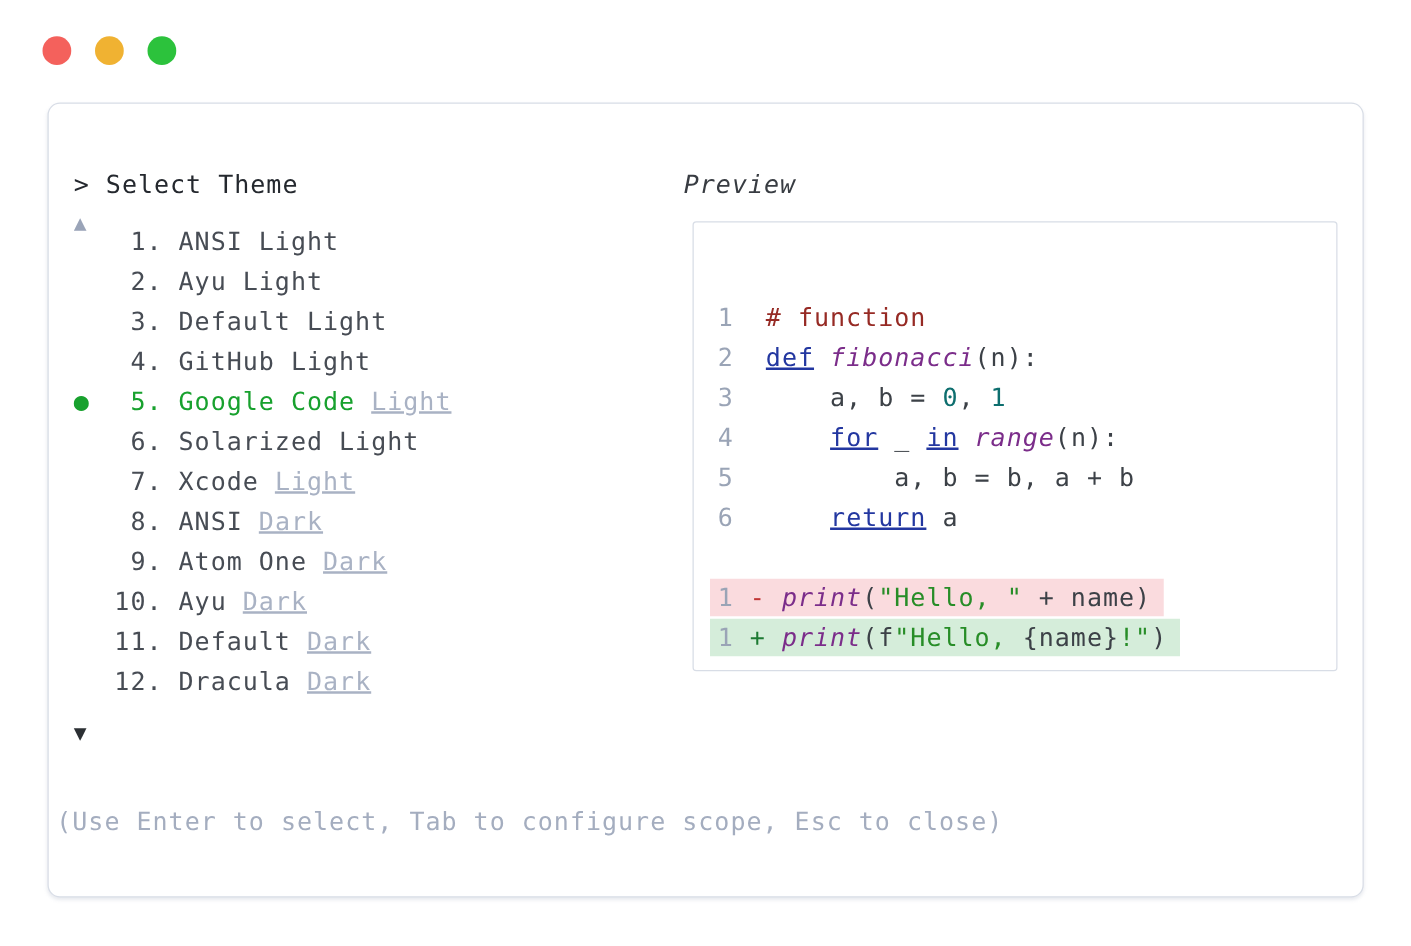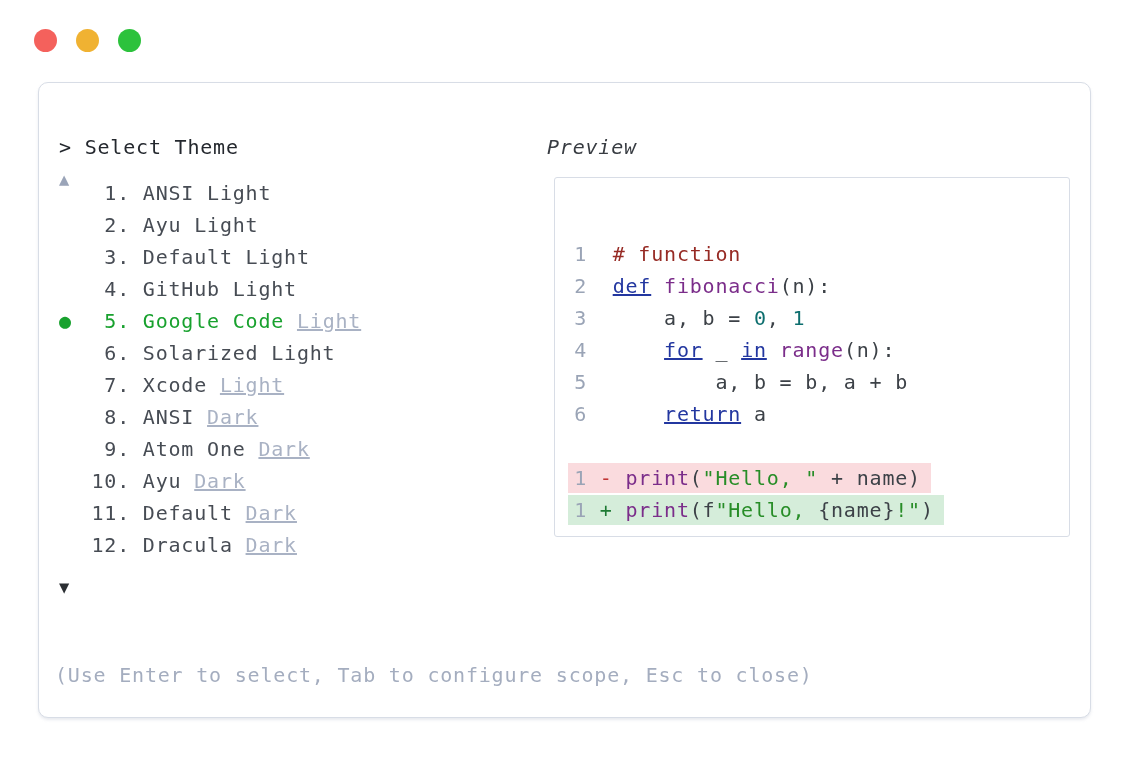--- a/index.html
+++ b/index.html
@@ -26,39 +26,39 @@
   .scroll-up   { position:absolute; left:20px; top:84px;  font-size:17px; line-height:24px; color:var(--scroll-up,#9aa4b8); letter-spacing:0; }
   .scroll-down { position:absolute; left:20px; top:492px; font-size:17px; line-height:24px; color:var(--scroll-down,#2b2f33); letter-spacing:0; }
 
   .theme-list { position:absolute; left:20px; top:94px; }
   .trow { height:32px; color:var(--text-list,#474c54); }
   .gutter { display:inline-block; width:28px; color:var(--accent-selected,#18a12e); }
   .tnum   { display:inline-block; width:43px; text-align:right; }
   .tmuted { color:var(--text-muted,#a9b2c4);text-decoration:underline; }
   .trow.selected .tnum, .trow.selected .tname { color:var(--accent-selected,#18a12e); }
 
-  .hint { position:absolute; left:6px; top:576px; color:var(--hint,#a4adbf);margin-left:10px; }
+  .hint { position:absolute; left:6px; top:558px; color:var(--hint,#a4adbf); }
 
   .preview-label { position:absolute; left:508px; top:48px; color:var(--text-preview,#383c42);font-style:italic; }
   .preview-box {
     position:absolute; left:503px; top:94px; width:516px; height:360px;
     border:1.5px solid var(--panel-border,#d8dde6); border-radius:3px; background:#fff;
     padding:60px 0 0 18px; overflow:hidden;margin-left:12px;
   }
   .cline { height:32px; color:var(--c-pln,#3c4147); }
   .ln { display:inline-block; width:14px; text-align:right; color:var(--line-number,#9aa4b6); }
   .diff-block { margin-top:32px; }
   .hl { padding:3px 10px 3px 5px; margin-left:-5px; }
   .hl-del { background:var(--diff-del-bg,#fadbde); }
   .hl-ins { background:var(--diff-ins-bg,#d5edda); }
 
   .tok-pln { color:var(--c-pln,#3c4147); }
   .tok-com { color:var(--c-com,#962a24); }
   .tok-kwd { color:var(--c-kwd,#2337a0);text-decoration:underline; }
-  .tok-typ { color:var(--c-typ,#7b2d8a); }
+  .tok-typ { color:var(--c-typ,#7b2d8a);font-style:italic; }
   .tok-str { color:var(--c-str,#278d27); }
   .tok-lit { color:var(--c-lit,#0d6e6e); }
   .tok-del { color:var(--c-del,#c03535); }
   .tok-ins { color:var(--c-ins,#1d7a33); }
 </style>
 </head>
 <body>
 
 <div class="traffic">
   <div class="dot dot-red"></div>

